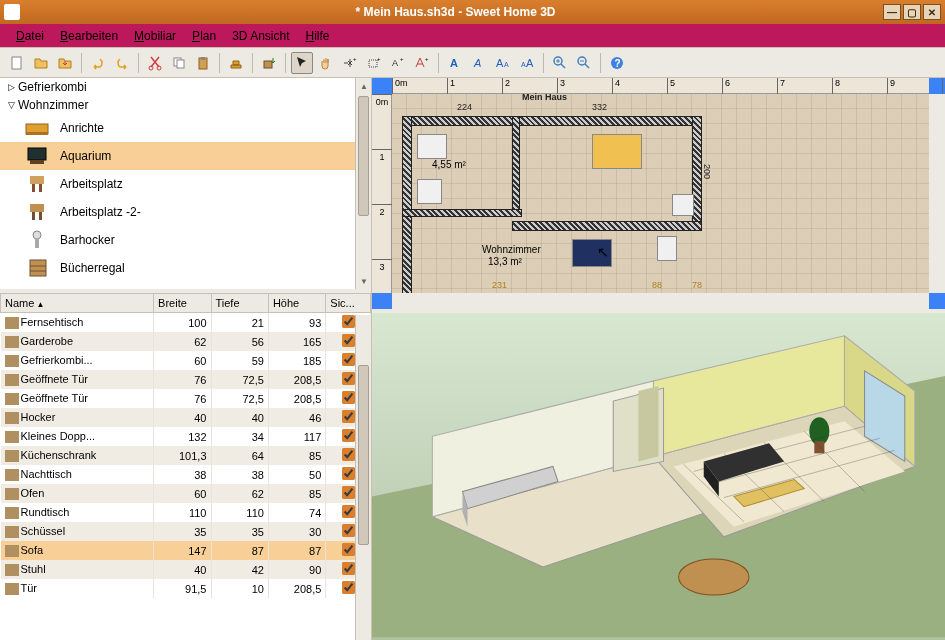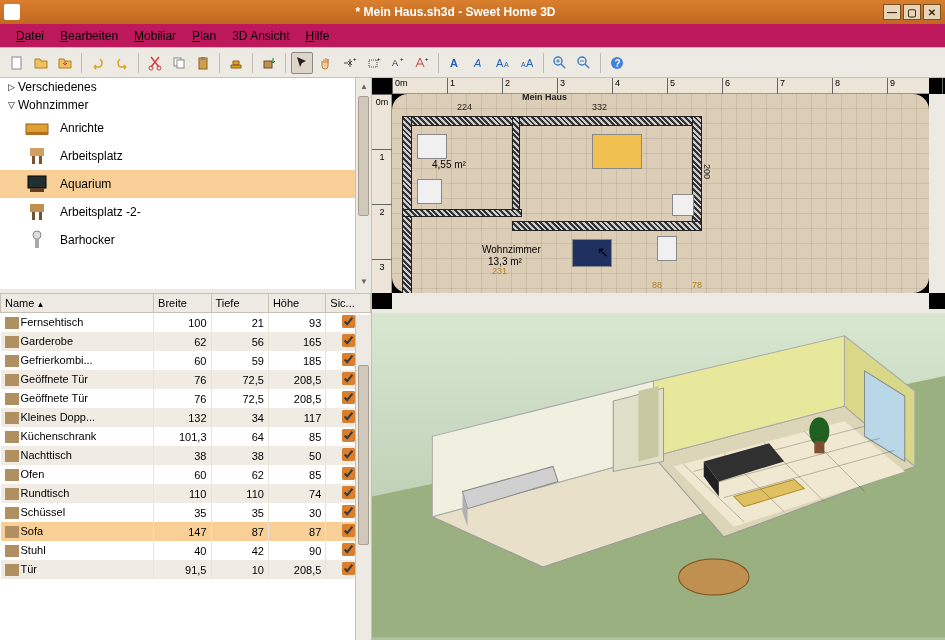--- a/index.html
+++ b/index.html
@@ -50,26 +50,26 @@
 .ftable tr:nth-child(even) td { background: #f0ece4; }
 .ftable tr.selected td { background: #f8cf96; }
 .ftable td.num { text-align: right; }
 .ftable td.vis { text-align: center; }
 .ftable .furnicon { display: inline-block; width: 14px; height: 12px; margin-right: 2px; vertical-align: middle; }
 .ftable input[type=checkbox] { accent-color: #d97f2e; }
 .ftable .tscroll { position: absolute; right: 0; top: 22px; bottom: 0; width: 16px; background: #ede9e3; border-left: 1px solid #c8c0b4; }
 .ftable .tscroll .thumb { position: absolute; left: 2px; right: 2px; top: 50px; height: 180px; background: #d0c8ba; border: 1px solid #a89f90; border-radius: 2px; }
 
 
-.planview { flex: 0 0 235px; background: #000000; border-bottom: 4px solid #ede9e3; position: relative; overflow: hidden; }
+.planview { flex: 0 0 235px; background: #3b82f6; border-bottom: 4px solid #ede9e3; position: relative; overflow: hidden; }
 .plan-ruler-h { position: absolute; top: 0; left: 20px; right: 16px; height: 16px; background: #ede5d8; border-bottom: 1px solid #999; font-size: 9px; display: flex; }
 .plan-ruler-h .tick { position: absolute; border-left: 1px solid #666; padding-left: 2px; height: 16px; top: 0; }
 .plan-ruler-v { position: absolute; top: 16px; left: 0; bottom: 16px; width: 20px; background: #ede5d8; border-right: 1px solid #999; font-size: 9px; }
 .plan-ruler-v .tick { position: absolute; border-top: 1px solid #666; padding-top: 2px; width: 20px; left: 0; text-align: center; }
-.plan-canvas { position: absolute; top: 16px; left: 20px; right: 16px; bottom: 16px; background: repeating-linear-gradient(#ede5d8, #ede5d8 14px, #dad2c4 14px, #dad2c4 15px), repeating-linear-gradient(90deg, #ede5d8, #ede5d8 14px, #dad2c4 14px, #dad2c4 15px); background-blend-mode: multiply; border-radius: 16px; }
+.plan-canvas { position: absolute; top: 16px; left: 20px; right: 16px; bottom: 16px; background: repeating-linear-gradient(#ede5d8, #ede5d8 14px, #dad2c4 14px, #dad2c4 15px), repeating-linear-gradient(90deg, #ede5d8, #ede5d8 14px, #dad2c4 14px, #dad2c4 15px); background-blend-mode: multiply; }
 .plan-canvas .wall { position: absolute; background: repeating-linear-gradient(45deg, #333, #333 2px, #ccc 2px, #ccc 4px); border: 1px solid #222; }
 .plan-canvas .roomlabel { position: absolute; font-size: 10px; text-align: center; }
 .plan-canvas .dim { position: absolute; font-size: 9px; color: #222; }
 .plan-canvas .furnobj { position: absolute; border: 1px solid #888; background: #f0f0f0; }
 .plan-scroll-v { position: absolute; right: 0; top: 16px; bottom: 16px; width: 16px; background: #ede9e3; }
 .plan-scroll-h { position: absolute; left: 20px; right: 16px; bottom: 0; height: 16px; background: #ede9e3; }
 
 
 .view3d { flex: 1; background: linear-gradient(#d8e8d0 0%, #c8d8c0 40%, #b0c0a0 100%); position: relative; overflow: hidden; }
 .view3d svg { width: 100%; height: 100%; }
@@ -239,74 +239,84 @@
       </svg>
     </div>
 </div>
 
 <div class="main">
   <div class="leftpane">
 
     <div class="catalog">
       <div class="catrow cat">
           <span class="tri">▷</span>
-          <span>Verschiedenes</span>
+          <span>Gefrierkombi</span>
         </div>
       <div class="catrow cat">
           <span class="tri">▽</span>
           <span>Wohnzimmer</span>
         </div>
       <div id="catalog-items">
           <div class="catrow">
             <span class="caticon">
               <svg width="28" height="20">
                 <rect x="2" y="6" width="22" height="10" fill="#e0a030" stroke="#906020"></rect>
                 <rect x="2" y="14" width="22" height="3" fill="#b07020"></rect>
               </svg>
             </span>
             <span>Anrichte</span>
           </div>
+          <div class="catrow selected">
+            <span class="caticon">
+              <svg width="28" height="20">
+                <rect x="4" y="2" width="18" height="12" fill="#203030" stroke="#000"></rect>
+                <rect x="6" y="14" width="14" height="4" fill="#604020"></rect>
+              </svg>
+            </span>
+            <span>Aquarium</span>
+          </div>
           <div class="catrow">
             <span class="caticon">
               <svg width="28" height="20">
                 <rect x="6" y="2" width="14" height="8" fill="#d0a060"></rect>
                 <rect x="8" y="10" width="3" height="8" fill="#805030"></rect>
                 <rect x="15" y="10" width="3" height="8" fill="#805030"></rect>
               </svg>
             </span>
             <span>Arbeitsplatz</span>
-          </div>
-          <div class="catrow selected">
-            <span class="caticon">
-              <svg width="28" height="20">
-                <rect x="4" y="2" width="18" height="12" fill="#203030" stroke="#000"></rect>
-                <rect x="6" y="14" width="14" height="4" fill="#604020"></rect>
-              </svg>
-            </span>
-            <span>Aquarium</span>
           </div>
           <div class="catrow">
             <span class="caticon">
               <svg width="28" height="20">
                 <rect x="6" y="2" width="14" height="8" fill="#c09050"></rect>
                 <rect x="8" y="10" width="3" height="8" fill="#705030"></rect>
                 <rect x="15" y="10" width="3" height="8" fill="#705030"></rect>
               </svg>
             </span>
             <span>Arbeitsplatz -2-</span>
           </div>
           <div class="catrow">
             <span class="caticon">
               <svg width="28" height="20">
                 <circle cx="13" cy="5" r="4" fill="#ddd" stroke="#888"></circle>
                 <rect x="11" y="8" width="4" height="10" fill="#aaa"></rect>
               </svg>
             </span>
             <span>Barhocker</span>
           </div>
+          <div class="catrow">
+            <span class="caticon">
+              <svg width="28" height="20">
+                <rect x="6" y="2" width="16" height="16" fill="#c09050" stroke="#705030"></rect>
+                <line x1="6" y1="8" x2="22" y2="8" stroke="#705030"></line>
+                <line x1="6" y1="13" x2="22" y2="13" stroke="#705030"></line>
+              </svg>
+            </span>
+            <span>Bücherregal</span>
+          </div>
         </div>
       <div class="scrollbar">
         <div class="arr up">▲</div>
         <div class="thumb"></div>
         <div class="arr dn">▼</div>
       </div>
     </div>
 
     <div class="ftable">
       <table>
@@ -346,20 +356,27 @@
               <td class="num">76</td>
               <td class="num">72,5</td>
               <td class="num">208,5</td>
               <td class="vis"><input type="checkbox" checked="" style=""></td>
             </tr>
             <tr>
               <td><span class="furnicon" style="background:#b09060"></span>Geöffnete Tür</td>
               <td class="num">76</td>
               <td class="num">72,5</td>
               <td class="num">208,5</td>
+              <td class="vis"><input type="checkbox" checked="" style=""></td>
+            </tr>
+            <tr>
+              <td><span class="furnicon" style="background:#b09060"></span>Hocker</td>
+              <td class="num">40</td>
+              <td class="num">40</td>
+              <td class="num">46</td>
               <td class="vis"><input type="checkbox" checked="" style=""></td>
             </tr>
             <tr>
               <td><span class="furnicon" style="background:#b09060"></span>Kleines Dopp...</td>
               <td class="num">132</td>
               <td class="num">34</td>
               <td class="num">117</td>
               <td class="vis"><input type="checkbox" checked="" style=""></td>
             </tr>
             <tr>
@@ -464,21 +481,21 @@
         <div class="roomlabel" style="left:40px;top:65px">4,55 m²</div>
         <div class="roomlabel" style="left:90px;top:150px">Wohnzimmer</div>
         <div class="roomlabel" style="left:96px;top:162px">13,3 m²</div>
 
         <div class="furnobj" style="left:200px;top:40px;width:50px;height:35px;background:#f0c050"></div>
         <div class="furnobj" style="left:25px;top:40px;width:30px;height:25px"></div>
         <div class="furnobj" style="left:25px;top:85px;width:25px;height:25px"></div>
         <div class="furnobj" style="left:180px;top:145px;width:40px;height:28px;background:#203060"></div>
         <div class="furnobj" style="left:265px;top:142px;width:20px;height:25px"></div>
         <div class="furnobj" style="left:280px;top:100px;width:22px;height:22px"></div>
-        <div class="dim" style="left:100px;top:172px;color:#b08020">231</div>
+        <div class="dim" style="left:100px;top:186px;color:#b08020">231</div>
         <div class="dim" style="left:260px;top:186px;color:#b08020">88</div>
         <div class="dim" style="left:300px;top:186px;color:#b08020">78</div>
         <div style="position:absolute;left:205px;top:150px;font-size:14px">↖</div>
       </div>
       <div class="plan-scroll-v"></div>
       <div class="plan-scroll-h"></div>
     </div>
 
     <div class="view3d">
       <svg viewBox="0 0 570 320">

